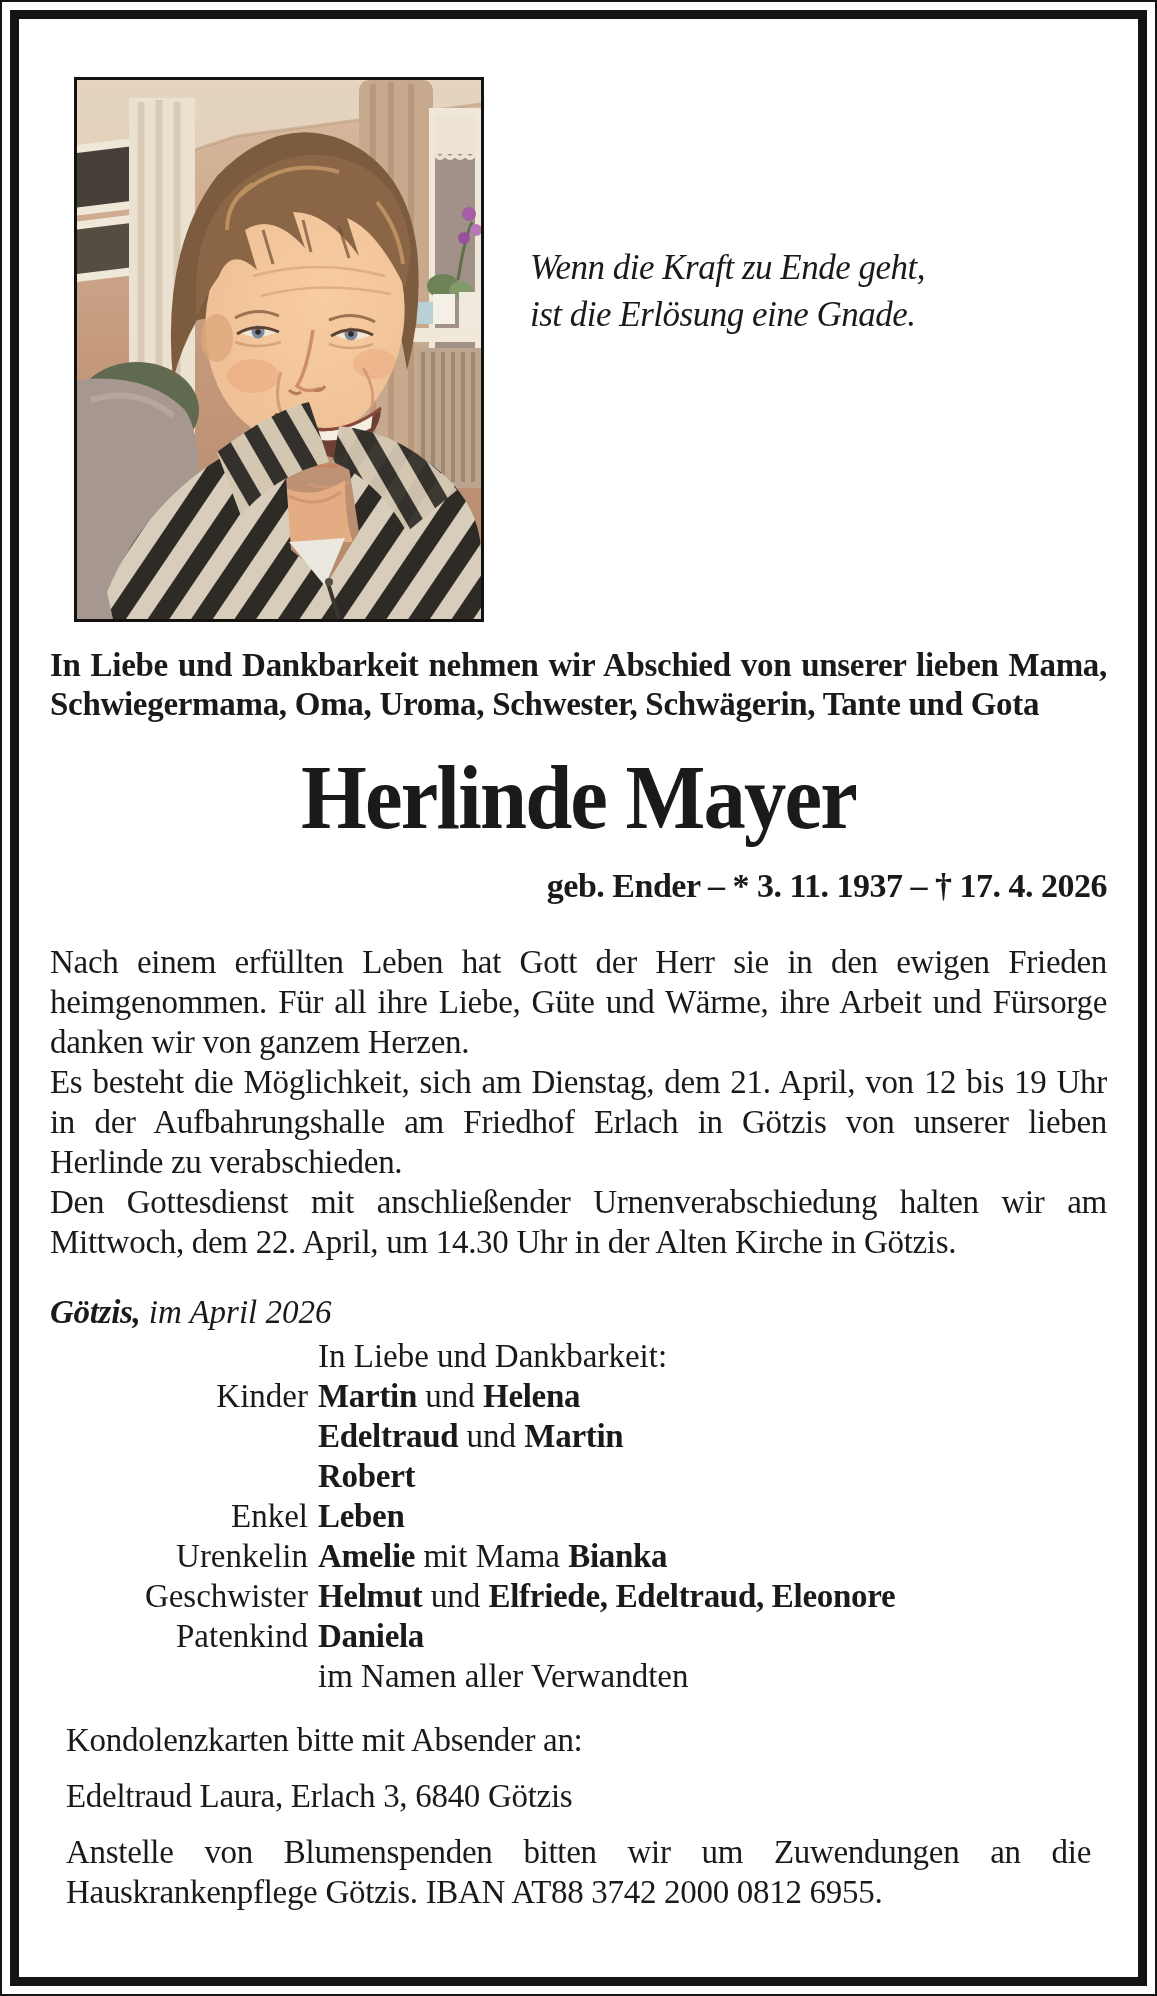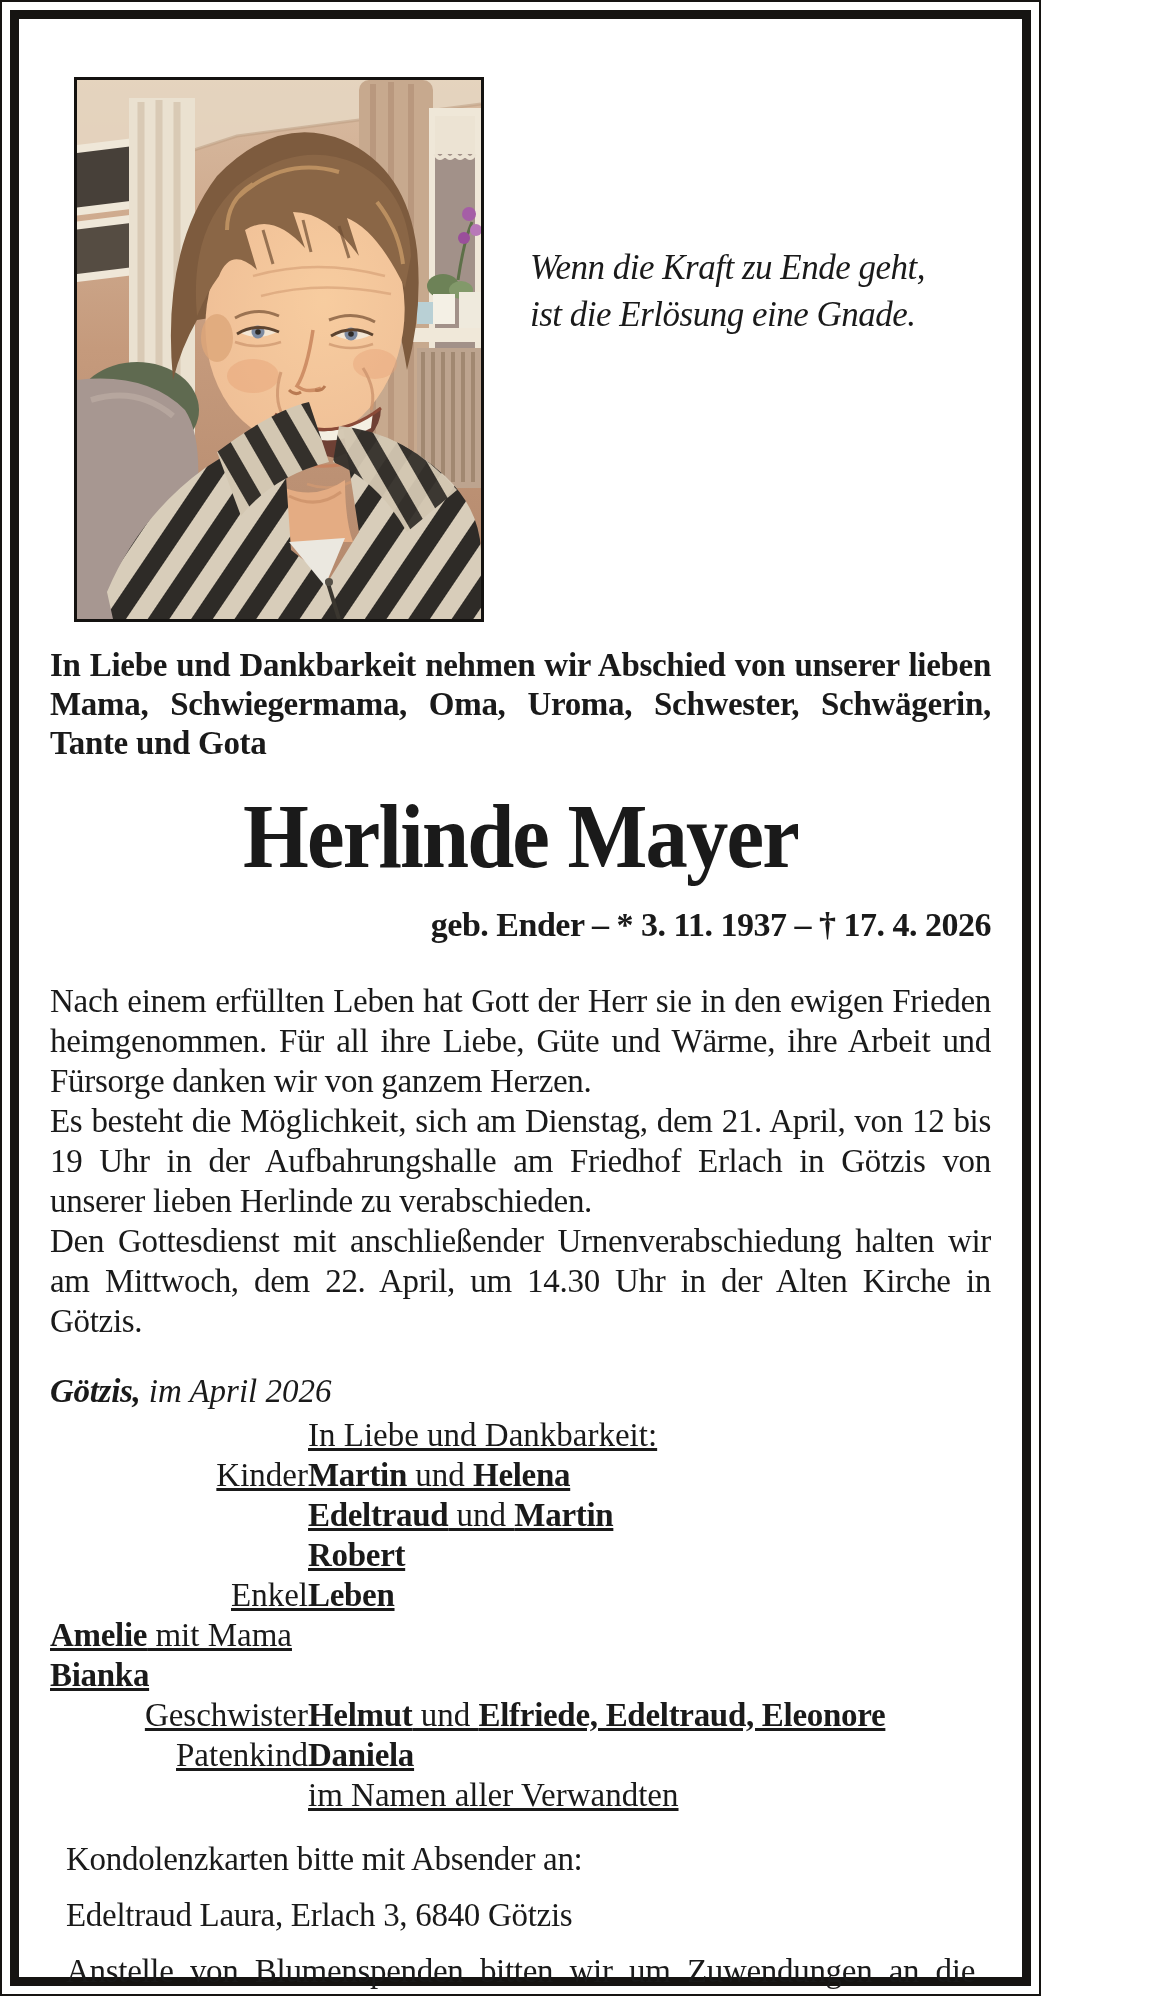--- a/index.html
+++ b/index.html
@@ -1,17 +1,17 @@
 <!DOCTYPE html>
 <html lang="de"><head>
 <meta charset="utf-8">
 <style>
   html,body{margin:0;padding:0;background:#ffffff;}
   .sheet{
-    position:relative;width:1041px;height:1996px;background:#ffffff;
+    position:relative;width:1157px;height:1996px;background:#ffffff;
     font-family:"Liberation Serif","DejaVu Serif",serif;color:#1a1a1a;
     box-sizing:border-box;overflow:hidden;
   }
   .frame-outer{position:absolute;inset:0;border:2px solid #161412;}
   .frame-inner{position:absolute;inset:10px;border:9px solid #161412;}
   .content{position:absolute;left:50px;right:50px;top:58px;}
   .photo-row{display:flex;gap:46px;}
   .photo{
     width:404px;height:539px;border:3px solid #141210;margin:19px 0 0 24px;
     padding:0;flex:0 0 auto;background:#c49a7d;
@@ -23,21 +23,21 @@
   .name{
     margin:24px 0 0;text-align:center;font-size:92px;line-height:98px;
     font-weight:bold;letter-spacing:-2px;transform:scaleX(.92);
   }
   .dates{margin-top:20px;text-align:right;font-weight:bold;font-size:34px;line-height:40px;letter-spacing:-0.5px;}
   .body-block{margin-top:36px;font-size:33px;line-height:40px;text-align:justify;letter-spacing:-0.3px;}
   .body-block p{margin:0;}
   .dateline{margin:30px 0 0;font-size:33px;line-height:40px;font-style:italic;}
   .dateline b{letter-spacing:-0.3px;}
   .family{margin-top:4px;font-size:33px;line-height:40px;}
-  .frow{display:grid;grid-template-columns:258px 1fr;text-decoration:underline;}
+  .frow{display:grid;grid-template-columns:258px 1fr;column-gap:10px;}
   .flabel{text-align:right;}
   .fnames b{letter-spacing:-0.3px;}
   .footer{margin-top:24px;font-size:33px;line-height:40px;letter-spacing:-0.3px;}
   .footer p{margin:16px;}
   .footer .justify{text-align:justify;}
 </style>
 </head>
 <body>
 
 <div class="sheet">
@@ -207,20 +207,21 @@
       </div>
       <div class="frow">
         <span class="flabel"></span>
         <span class="fnames"><b>Robert</b><span></span><b></b></span>
       </div>
       <div class="frow">
         <span class="flabel">Enkel</span>
         <span class="fnames"><b>Leben</b><span></span><b></b></span>
       </div>
       <div class="frow">
+        <span class="flabel">Urenkelin</span>
         <span class="fnames"><b>Amelie</b><span> mit Mama </span><b>Bianka</b></span>
       </div>
       <div class="frow">
         <span class="flabel">Geschwister</span>
         <span class="fnames"><b>Helmut</b><span> und </span><b>Elfriede, Edeltraud, Eleonore</b></span>
       </div>
       <div class="frow">
         <span class="flabel">Patenkind</span>
         <span class="fnames"><b>Daniela</b><span></span><b></b></span>
       </div>

